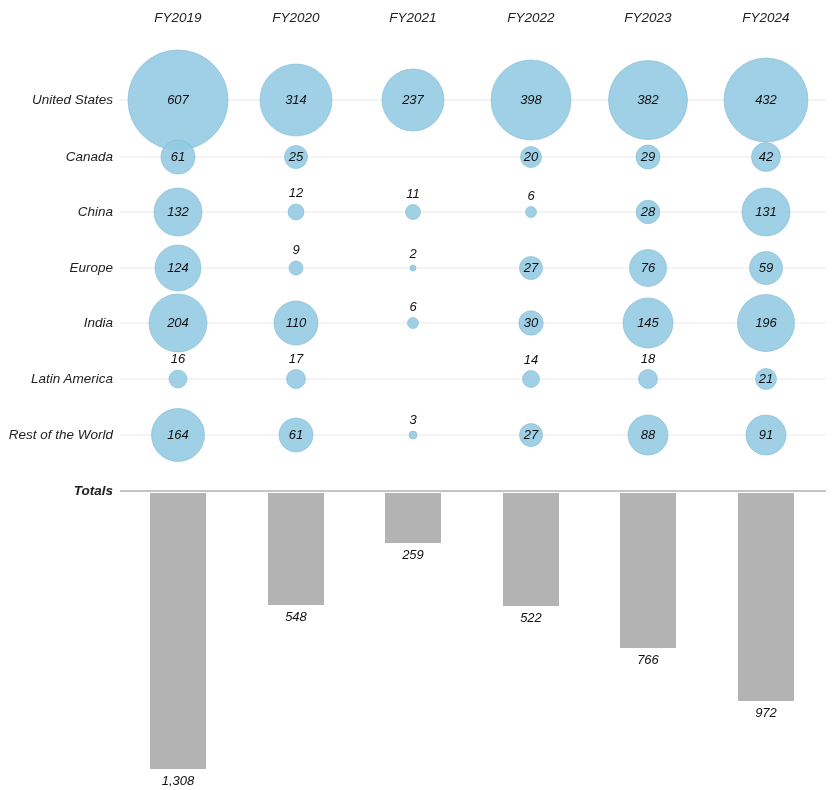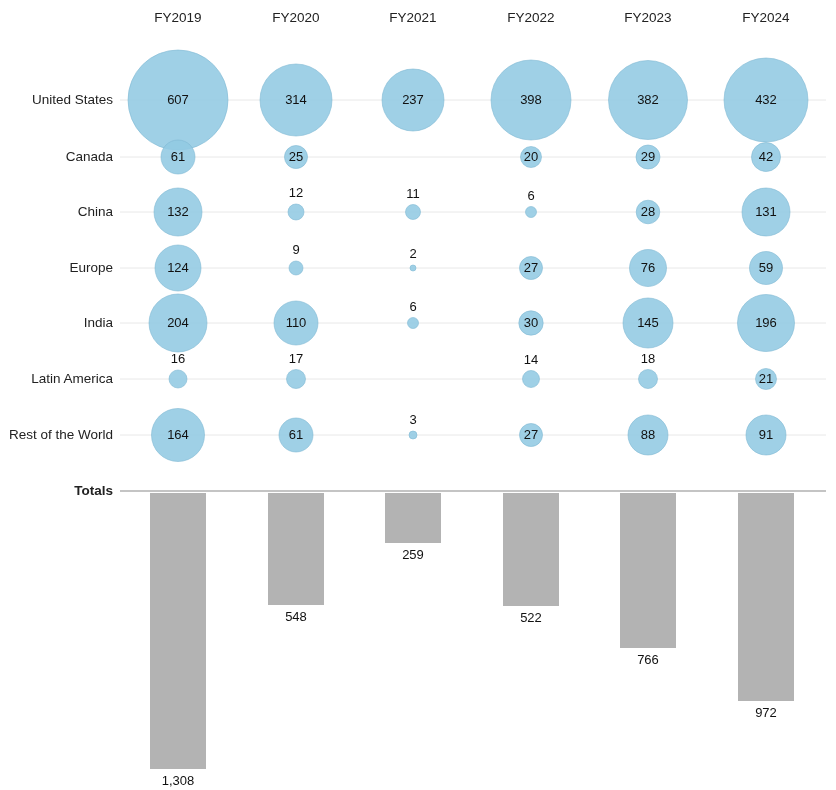--- a/index.html
+++ b/index.html
@@ -11,20 +11,21 @@
     width: 836px;
     height: 790px;
     font-family: "Liberation Sans", sans-serif;
     color: #1a1a1a;
     overflow: hidden;
   }
   #chart-root {
     position: relative;
     width: 836px;
     height: 790px;
+    font-style: italic;
   }
   svg#bubble-matrix {
     position: absolute;
     left: 0;
     top: 0;
     display: block;
   }
   .col-header {
     font-size: 13.5px;
     fill: #222222;

